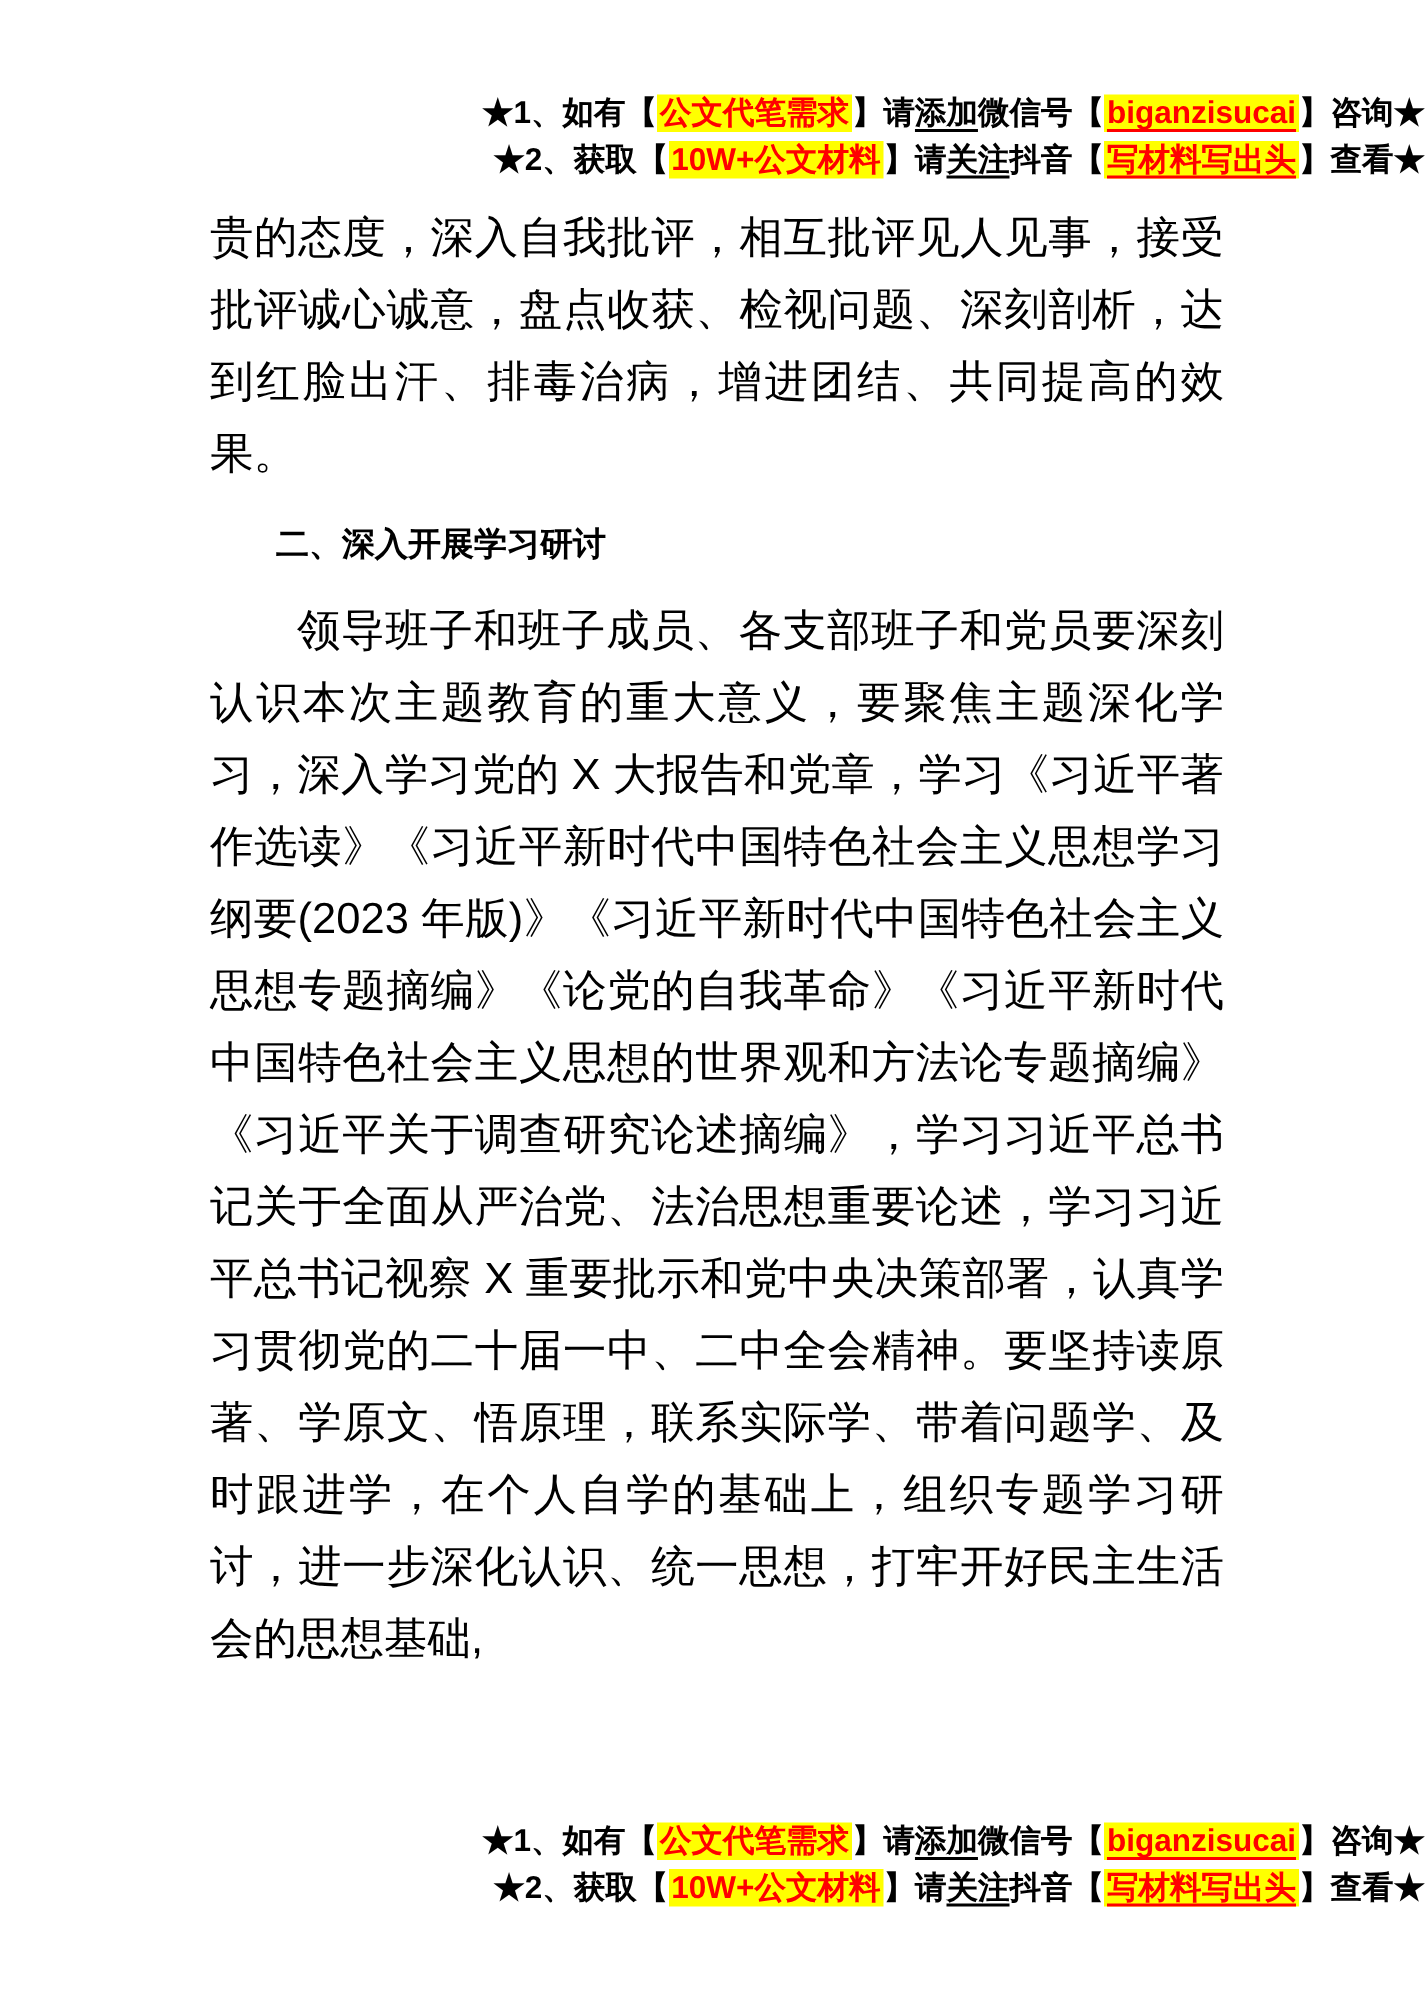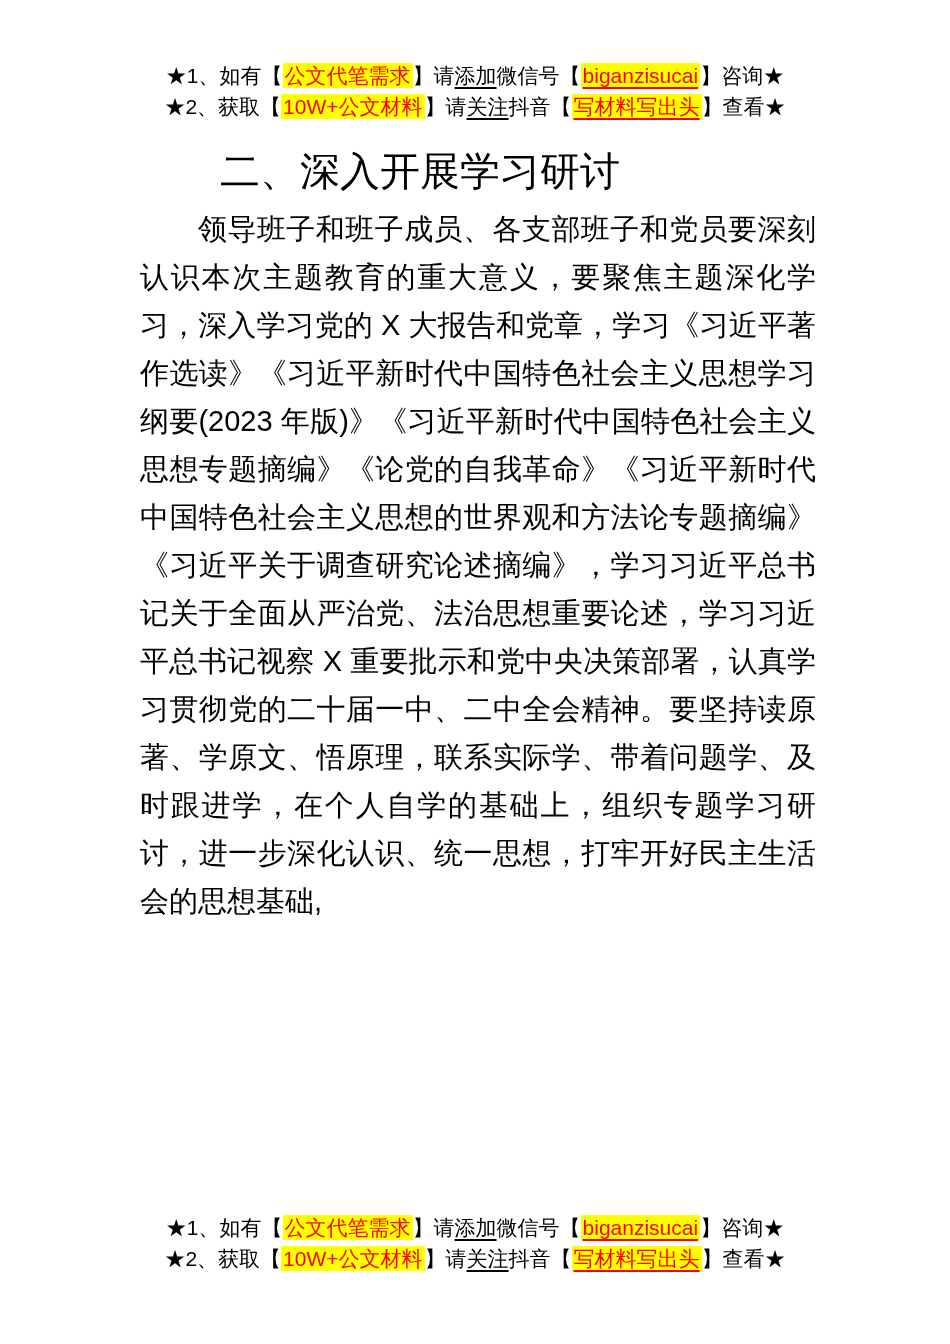--- a/index.html
+++ b/index.html
@@ -10,22 +10,22 @@
     color: #000000;
     overflow: hidden;
   }
   .page {
     position: relative;
     width: 950px; height: 1344px;
     background: #ffffff;
   }
   
   .promo {
-    text-align: center;
-    font-weight: 400;
+    text-align: right;
+    font-weight: 700;
     font-size: 21px;
     line-height: 31px;
     color: #000000;
     white-space: nowrap;
   }
   .promo-header { padding-top: 60px; }
   .promo-footer { position: absolute; left: 0; right: 0; bottom: 70px; }
   .promo .hl {
     color: #ff0000;
     background: #ffff00;
@@ -43,43 +43,44 @@
     line-height: 48px;
     text-align: justify;
     text-justify: inter-character;
   }
   .content p {
     margin: 0 0 4px 0;
     text-indent: 2em;
   }
   .content p.no-indent { text-indent: 0; }
   .content h2 {
-    font-size: 40px;
+    font-size: 22px;
     line-height: 48px;
-    font-weight: 400;
+    font-weight: 700;
     margin: 12px 0 10px 0;
     text-indent: 2em;
     text-align: left;
   }
 </style>
 </head>
 <body>
 
 <div class="page">
 
   <header class="promo promo-header">
     <div class="promo-line">
       <span>★1、如有【</span><span class="hl">公文代笔需求</span><span>】请</span><span class="ul">添加</span><span>微信号【</span><span class="hl ul">biganzisucai</span><span>】咨询★</span>
     </div>
     <div class="promo-line">
       <span>★2、获取【</span><span class="hl">10W+公文材料</span><span>】请</span><span class="ul">关注</span><span>抖音【</span><span class="hl ul">写材料写出头</span><span>】查看★</span>
     </div>
   </header>
 
   <main class="content">
+    <p class="no-indent">贵的态度，深入自我批评，相互批评见人见事，接受批评诚心诚意，盘点收获、检视问题、深刻剖析，达到红脸出汗、排毒治病，增进团结、共同提高的效果。</p>
     <h2>二、深入开展学习研讨</h2>
     <p>领导班子和班子成员、各支部班子和党员要深刻认识本次主题教育的重大意义，要聚焦主题深化学习，深入学习党的 X 大报告和党章，学习《习近平著作选读》《习近平新时代中国特色社会主义思想学习纲要(2023 年版)》《习近平新时代中国特色社会主义思想专题摘编》《论党的自我革命》《习近平新时代中国特色社会主义思想的世界观和方法论专题摘编》《习近平关于调查研究论述摘编》，学习习近平总书记关于全面从严治党、法治思想重要论述，学习习近平总书记视察 X 重要批示和党中央决策部署，认真学习贯彻党的二十届一中、二中全会精神。要坚持读原著、学原文、悟原理，联系实际学、带着问题学、及时跟进学，在个人自学的基础上，组织专题学习研讨，进一步深化认识、统一思想，打牢开好民主生活会的思想基础,</p>
   </main>
 
   <footer class="promo promo-footer">
     <div class="promo-line">
       <span>★1、如有【</span><span class="hl">公文代笔需求</span><span>】请</span><span class="ul">添加</span><span>微信号【</span><span class="hl ul">biganzisucai</span><span>】咨询★</span>
     </div>
     <div class="promo-line">
       <span>★2、获取【</span><span class="hl">10W+公文材料</span><span>】请</span><span class="ul">关注</span><span>抖音【</span><span class="hl ul">写材料写出头</span><span>】查看★</span>

